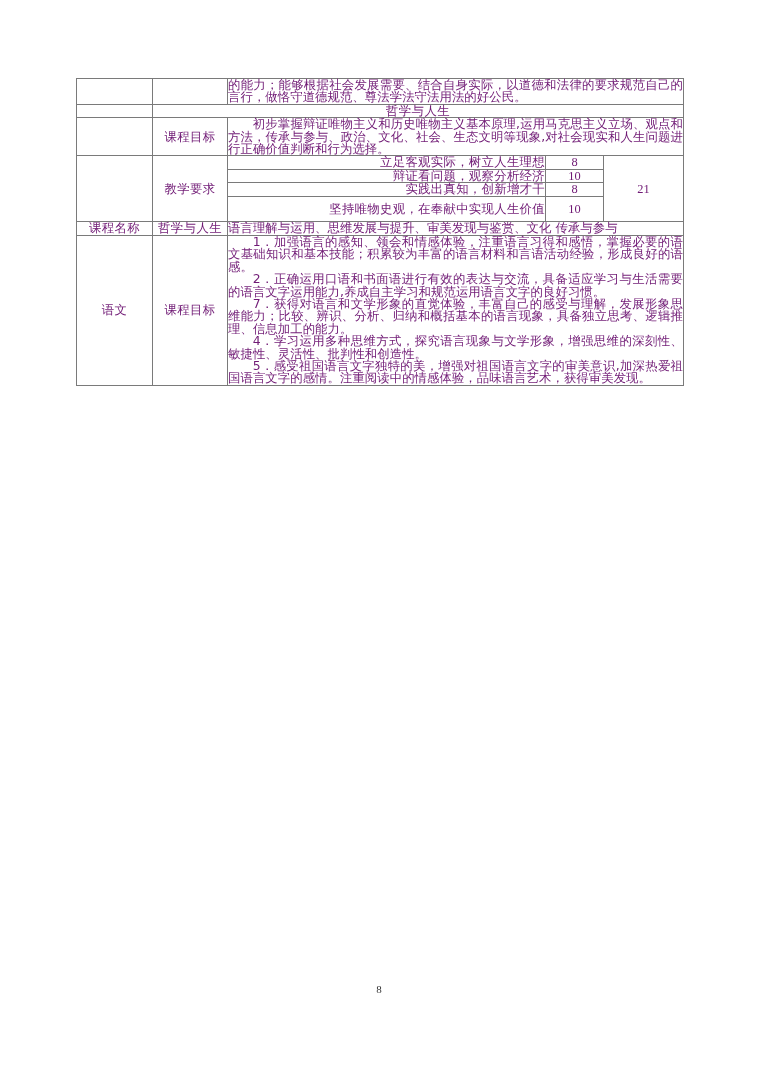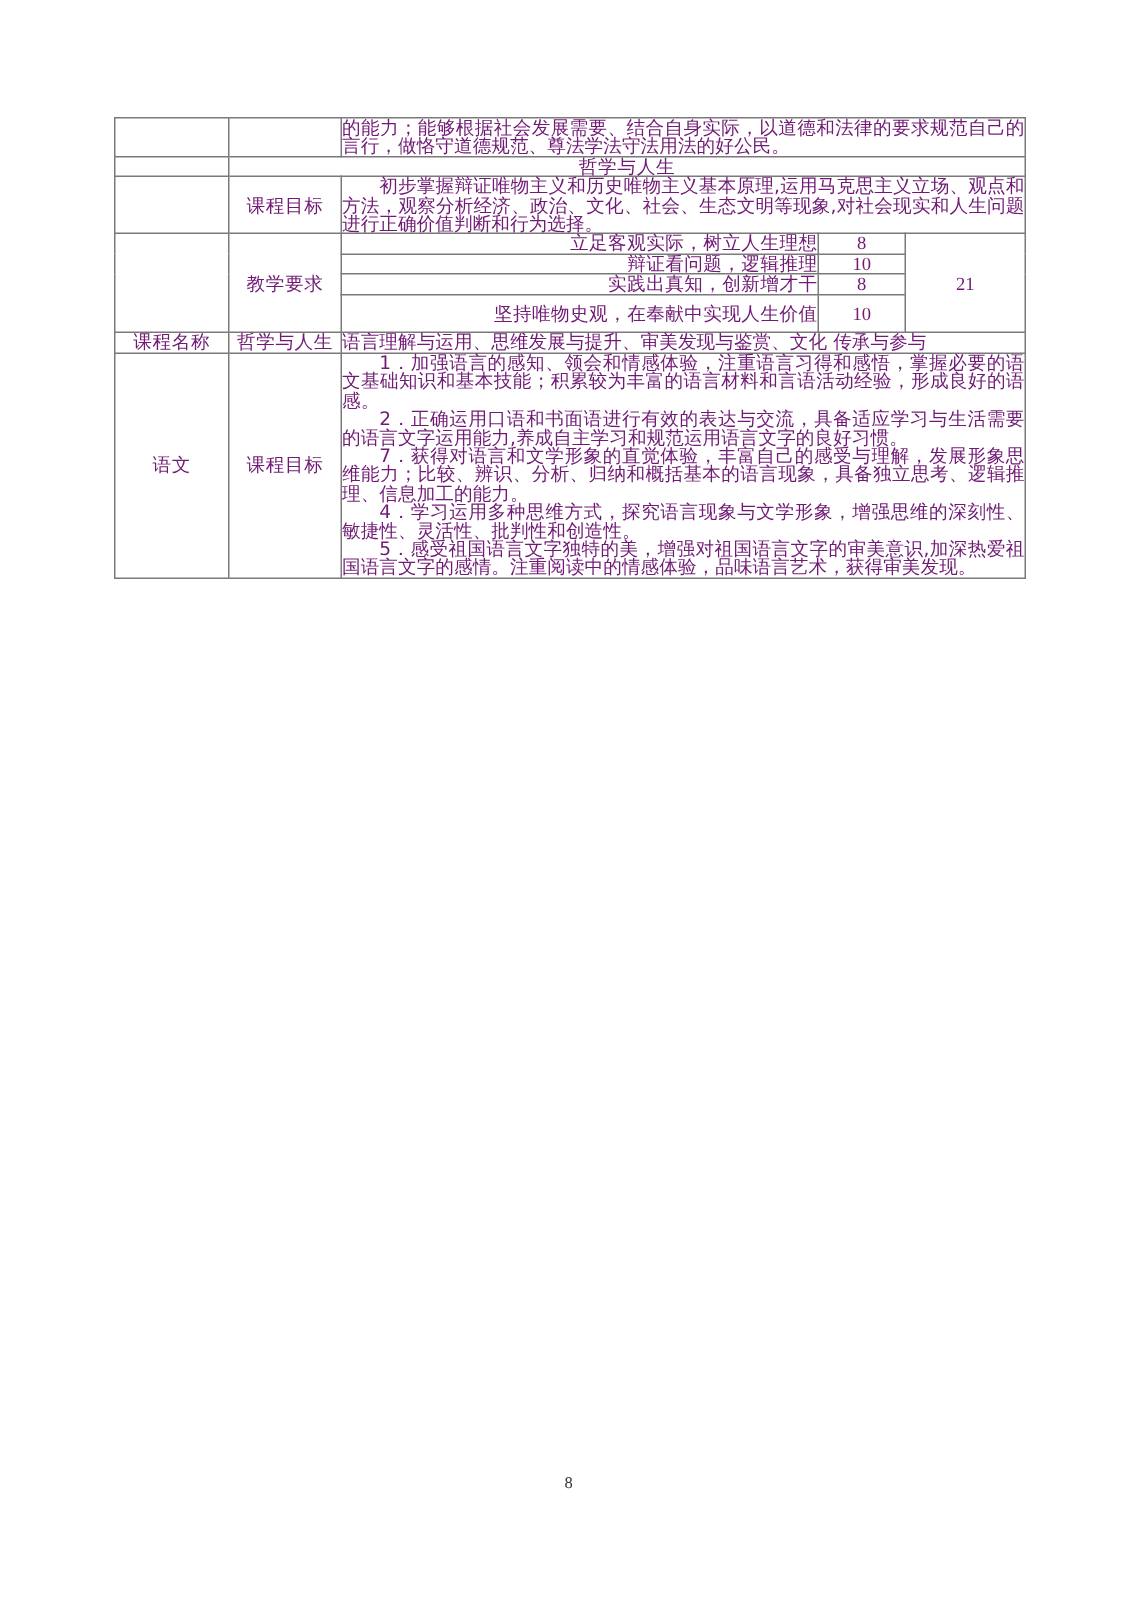--- a/index.html
+++ b/index.html
@@ -148,33 +148,33 @@
 
       <tr>
         <td class="blank"></td>
         <td colspan="4" class="center-row">哲学与人生</td>
       </tr>
 
       <tr>
         <td class="blank"></td>
         <td class="vcenter-label">课程目标</td>
         <td colspan="3" class="para-block">
-          <p class="indent2">初步掌握辩证唯物主义和历史唯物主义基本原理,运用马克思主义立场、观点和方法，观察分析经济、政治、文化、社会、生态文明等现象,对社会现实和人生问题进行正确价值判断和行为选择。</p>
+          <p class="indent2">初步掌握辩证唯物主义和历史唯物主义基本原理,运用马克思主义立场、观点和方法，传承与参与、政治、文化、社会、生态文明等现象,对社会现实和人生问题进行正确价值判断和行为选择。</p>
         </td>
       </tr>
 
       <tr>
         <td class="blank" rowspan="4"></td>
         <td class="vcenter-label" rowspan="4">教学要求</td>
         <td class="req-item">立足客观实际，树立人生理想</td>
         <td class="num-cell">8</td>
         <td class="total-cell" rowspan="4">21</td>
       </tr>
       <tr>
-        <td class="req-item">辩证看问题，逻辑推理</td>
+        <td class="req-item">辩证看问题，观察分析经济</td>
         <td class="num-cell">10</td>
       </tr>
       <tr>
         <td class="req-item">实践出真知，创新增才干</td>
         <td class="num-cell">8</td>
       </tr>
       <tr>
         <td class="req-item" style="line-height:2.0;font-family:Liberation Serif, serif;">坚持唯物史观，在奉献中实现人生价值</td>
         <td class="num-cell">10</td>
       </tr>

